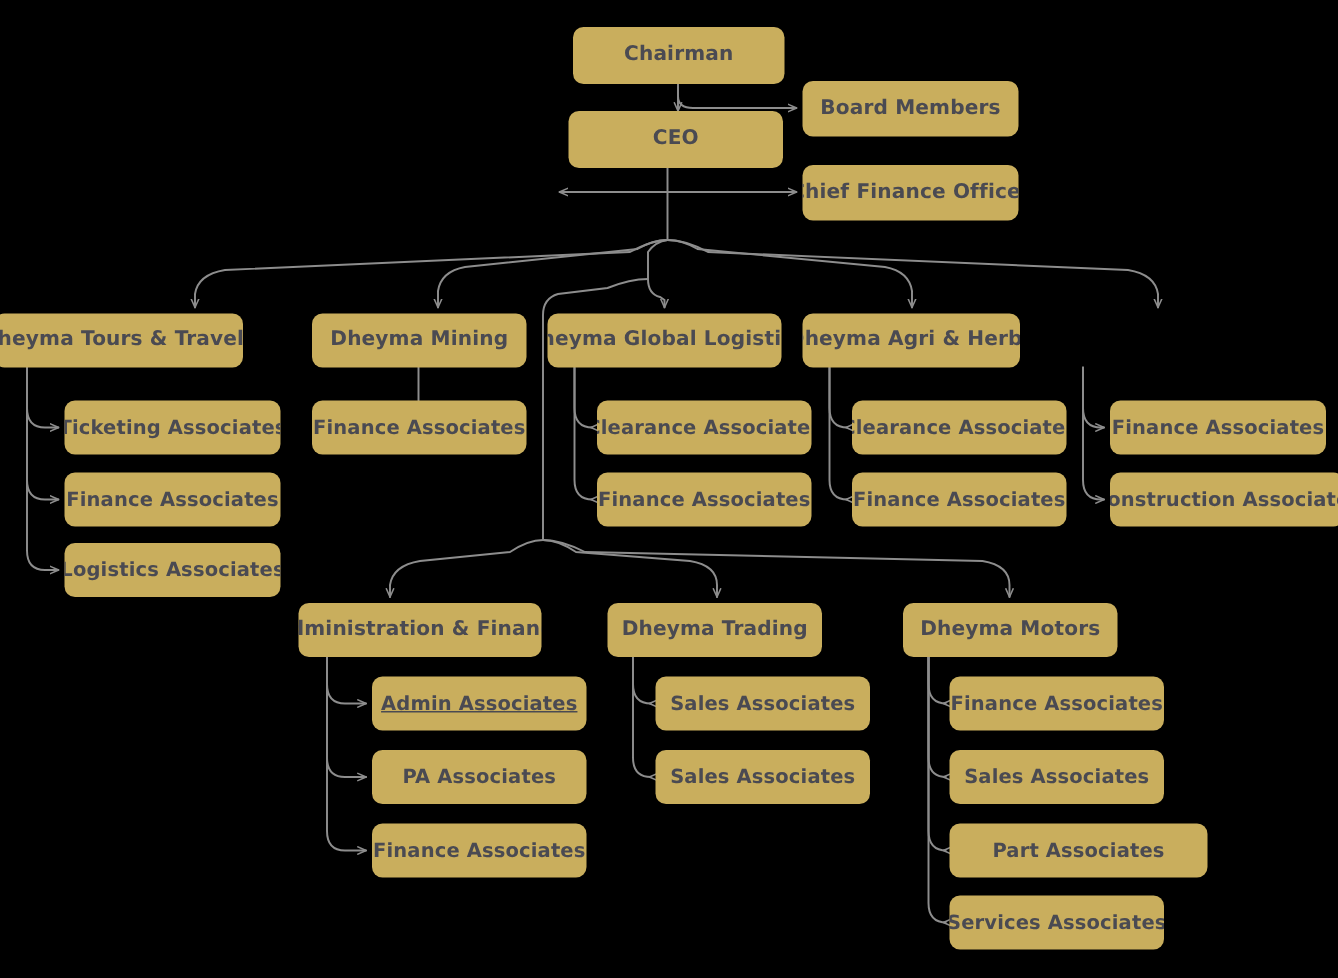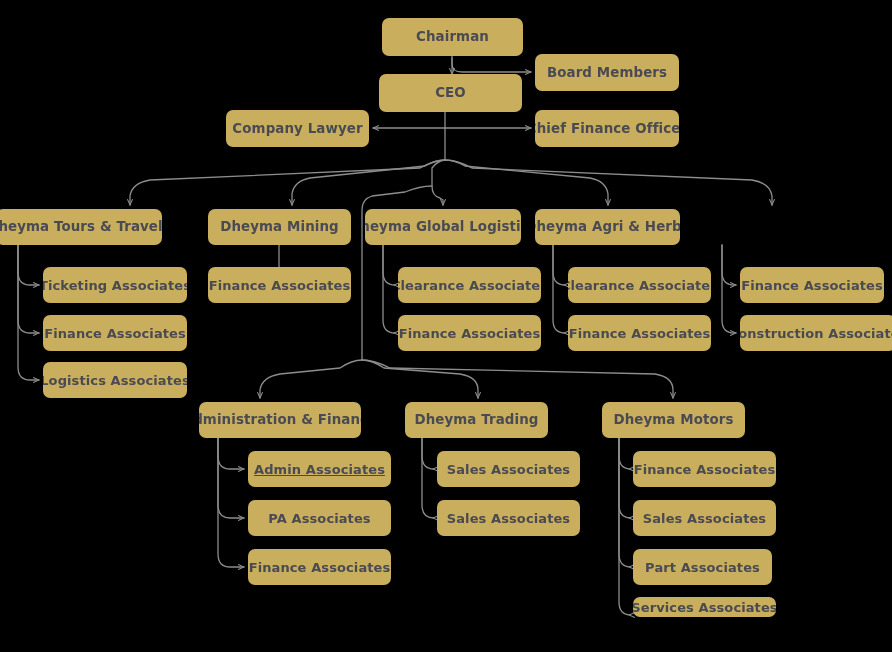--- a/index.html
+++ b/index.html
@@ -113,21 +113,20 @@
       <path d="M 619 438 L 619 456 Q 619 469 631 469 L 629 469" marker-end="url(#arrow)" stroke="#8d8d8d"></path>
       <path d="M 619 438 L 619 505 Q 619 518 631 518 L 629 518" marker-end="url(#arrow)" stroke="#8d8d8d"></path>
       <path d="M 619 438 L 619 554 Q 619 567 631 567 L 629 567" marker-end="url(#arrow)" stroke="#8d8d8d"></path>
       <path d="M 619 438 L 619 602 Q 619 615 631 615 L 629 615" marker-end="url(#arrow)" stroke="#8d8d8d"></path>
     </g>
   </svg>
 
   <div class="node-box level-root" style="left: 382px; top: 18px; width: 141px; height: 38px; background: rgb(201, 174, 93); color: rgb(74, 74, 82);">Chairman</div>
   <div class="node-box level-root" style="left: 535px; top: 54px; width: 144px; height: 37px; background: rgb(201, 174, 93); color: rgb(74, 74, 82);">Board Members</div>
   <div class="node-box level-root" style="left: 379px; top: 74px; width: 143px; height: 38px; background: rgb(201, 174, 93); color: rgb(74, 74, 82);">CEO</div>
-  <div class="node-box level-root" style="left: 226px; top: 110px; width: 143px; height: 37px; background: rgb(201, 174, 93); color: rgb(74, 74, 82);">Company Lawyer</div>
   <div class="node-box level-root" style="left: 535px; top: 110px; width: 144px; height: 37px; background: rgb(201, 174, 93); color: rgb(74, 74, 82);">Chief Finance Officer</div>
 
   <div class="node-box level-div" style="left: -4px; top: 209px; width: 166px; height: 36px; background: rgb(201, 174, 93); color: rgb(74, 74, 82);">Dheyma Tours &amp; Travels</div>
   <div class="node-box level-leaf" style="left: 43px; top: 267px; width: 144px; height: 36px; background: rgb(201, 174, 93); color: rgb(74, 74, 82);">Ticketing Associates</div>
   <div class="node-box level-leaf" style="left: 43px; top: 315px; width: 144px; height: 36px; background: rgb(201, 174, 93); color: rgb(74, 74, 82);">Finance Associates</div>
   <div class="node-box level-leaf" style="left: 43px; top: 362px; width: 144px; height: 36px; background: rgb(201, 174, 93); color: rgb(74, 74, 82);">Logistics Associates</div>
 
   <div class="node-box level-div" style="left: 208px; top: 209px; width: 143px; height: 36px; background: rgb(201, 174, 93); color: rgb(74, 74, 82);">Dheyma Mining</div>
   <div class="node-box level-leaf" style="left: 208px; top: 267px; width: 143px; height: 36px; background: rgb(201, 174, 93); color: rgb(74, 74, 82);">Finance Associates</div>
 
@@ -147,16 +146,16 @@
   <div class="node-box level-leaf" style="left: 248px; top: 500px; width: 143px; height: 36px; background: rgb(201, 174, 93); color: rgb(74, 74, 82);">PA Associates</div>
   <div class="node-box level-leaf" style="left: 248px; top: 549px; width: 143px; height: 36px; background: rgb(201, 174, 93); color: rgb(74, 74, 82);">Finance Associates</div>
 
   <div class="node-box level-div" style="left: 405px; top: 402px; width: 143px; height: 36px; background: rgb(201, 174, 93); color: rgb(74, 74, 82);">Dheyma Trading</div>
   <div class="node-box level-leaf" style="left: 437px; top: 451px; width: 143px; height: 36px; background: rgb(201, 174, 93); color: rgb(74, 74, 82);">Sales Associates</div>
   <div class="node-box level-leaf" style="left: 437px; top: 500px; width: 143px; height: 36px; background: rgb(201, 174, 93); color: rgb(74, 74, 82);">Sales Associates</div>
 
   <div class="node-box level-div" style="left: 602px; top: 402px; width: 143px; height: 36px; background: rgb(201, 174, 93); color: rgb(74, 74, 82);">Dheyma Motors</div>
   <div class="node-box level-leaf" style="left: 633px; top: 451px; width: 143px; height: 36px; background: rgb(201, 174, 93); color: rgb(74, 74, 82);">Finance Associates</div>
   <div class="node-box level-leaf" style="left: 633px; top: 500px; width: 143px; height: 36px; background: rgb(201, 174, 93); color: rgb(74, 74, 82);">Sales Associates</div>
-  <div class="node-box level-leaf" style="left: 633px; top: 549px; width: 139px; height: 36px; background: rgb(201, 174, 93); color: rgb(74, 74, 82);">Part Associates</div>
-  <div class="node-box level-leaf" style="left: 633px; top: 597px; width: 143px; height: 20px; background: rgb(201, 174, 93); color: rgb(74, 74, 82); text-align: center;">Services Associates</div>
+  <div class="node-box level-leaf" style="left: 633px; top: 549px; width: 172px; height: 36px; background: rgb(201, 174, 93); color: rgb(74, 74, 82);">Part Associates</div>
+  <div class="node-box level-leaf" style="left: 633px; top: 597px; width: 143px; height: 36px; background: rgb(201, 174, 93); color: rgb(74, 74, 82); text-align: center;">Services Associates</div>
 
 </div>
 
 </body></html>

